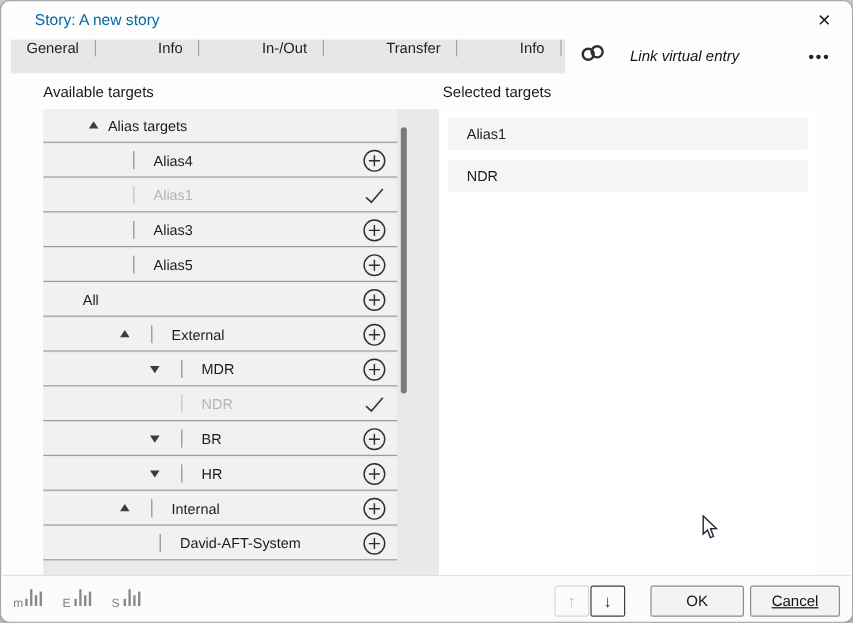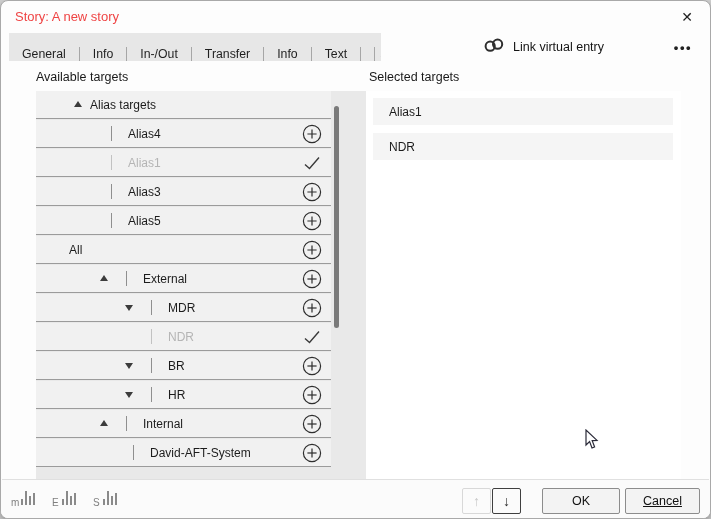--- a/index.html
+++ b/index.html
@@ -4,35 +4,35 @@
 <style>
   html,body{margin:0;padding:0;background:#d4d4d4;}
   *{box-sizing:border-box;font-family:"Liberation Sans",sans-serif;}
   #dialog{
     position:relative;width:711px;height:519px;background:#fdfdfd;
     border:1px solid #a9a9a9;border-radius:8px;overflow:hidden;
     box-shadow:0 3px 8px rgba(0,0,0,.35);
   }
   
   #titlebar{position:absolute;left:0;top:0;width:100%;height:31px;}
-  #title{position:absolute;left:14px;top:0;line-height:31px;font-size:13px;color:#ef4444;}
+  #title{position:absolute;left:28px;top:0;line-height:31px;font-size:13px;color:#0369a1;}
   #close-btn{position:absolute;right:10px;top:6px;width:26px;height:20px;text-align:center;
     line-height:20px;font-size:14px;color:#222;cursor:pointer;}
   
-  #tabstrip{position:absolute;left:8px;top:32px;width:372px;height:28px;background:#e7e7e7;
-    display:flex;align-items:flex-end;overflow:hidden;}
+  #tabstrip{position:absolute;left:8px;top:32px;width:462px;height:28px;background:#e7e7e7;
+    display:flex;align-items:flex-start;overflow:hidden;gap:39px;}
   .tab{display:flex;align-items:center;padding:0 13px;font-size:12.3px;color:#1f1f1f;
     border-right:1px solid #a6a6a6;white-space:nowrap;cursor:pointer;}
   .tab.truncated{max-width:62px;overflow:hidden;padding-right:0;}
   .scrollarrows{display:flex;align-items:center;margin-left:2px;}
   .sarrow{width:13px;text-align:center;font-size:8.5px;cursor:pointer;}
   .sarrow.disabled{color:#b9b9b9;}
   .sarrow.on{color:#222;}
   #active-tab{position:absolute;left:476px;top:32px;height:28px;display:flex;align-items:center;
-    gap:8px;background:#fdfdfd;padding:0 6px;cursor:pointer;}
+    gap:20px;background:#fdfdfd;padding:0 6px;cursor:pointer;font-style:italic;}
   #active-tab .lbl{font-size:12.5px;color:#141414;}
   #overflow-btn{position:absolute;right:18px;top:32px;height:28px;display:flex;align-items:center;
     font-size:13px;letter-spacing:1.5px;color:#222;cursor:pointer;font-weight:bold;}
   
   .panel-label{position:absolute;top:69px;font-size:12.5px;color:#191919;}
   #available-label{left:35px;}
   #selected-label{left:368px;}
   #available-panel{position:absolute;left:35px;top:90px;width:330px;height:388px;
     background:#e9e9e9;overflow:hidden;}
   #available-rows{position:absolute;left:0;top:0;width:295px;}

